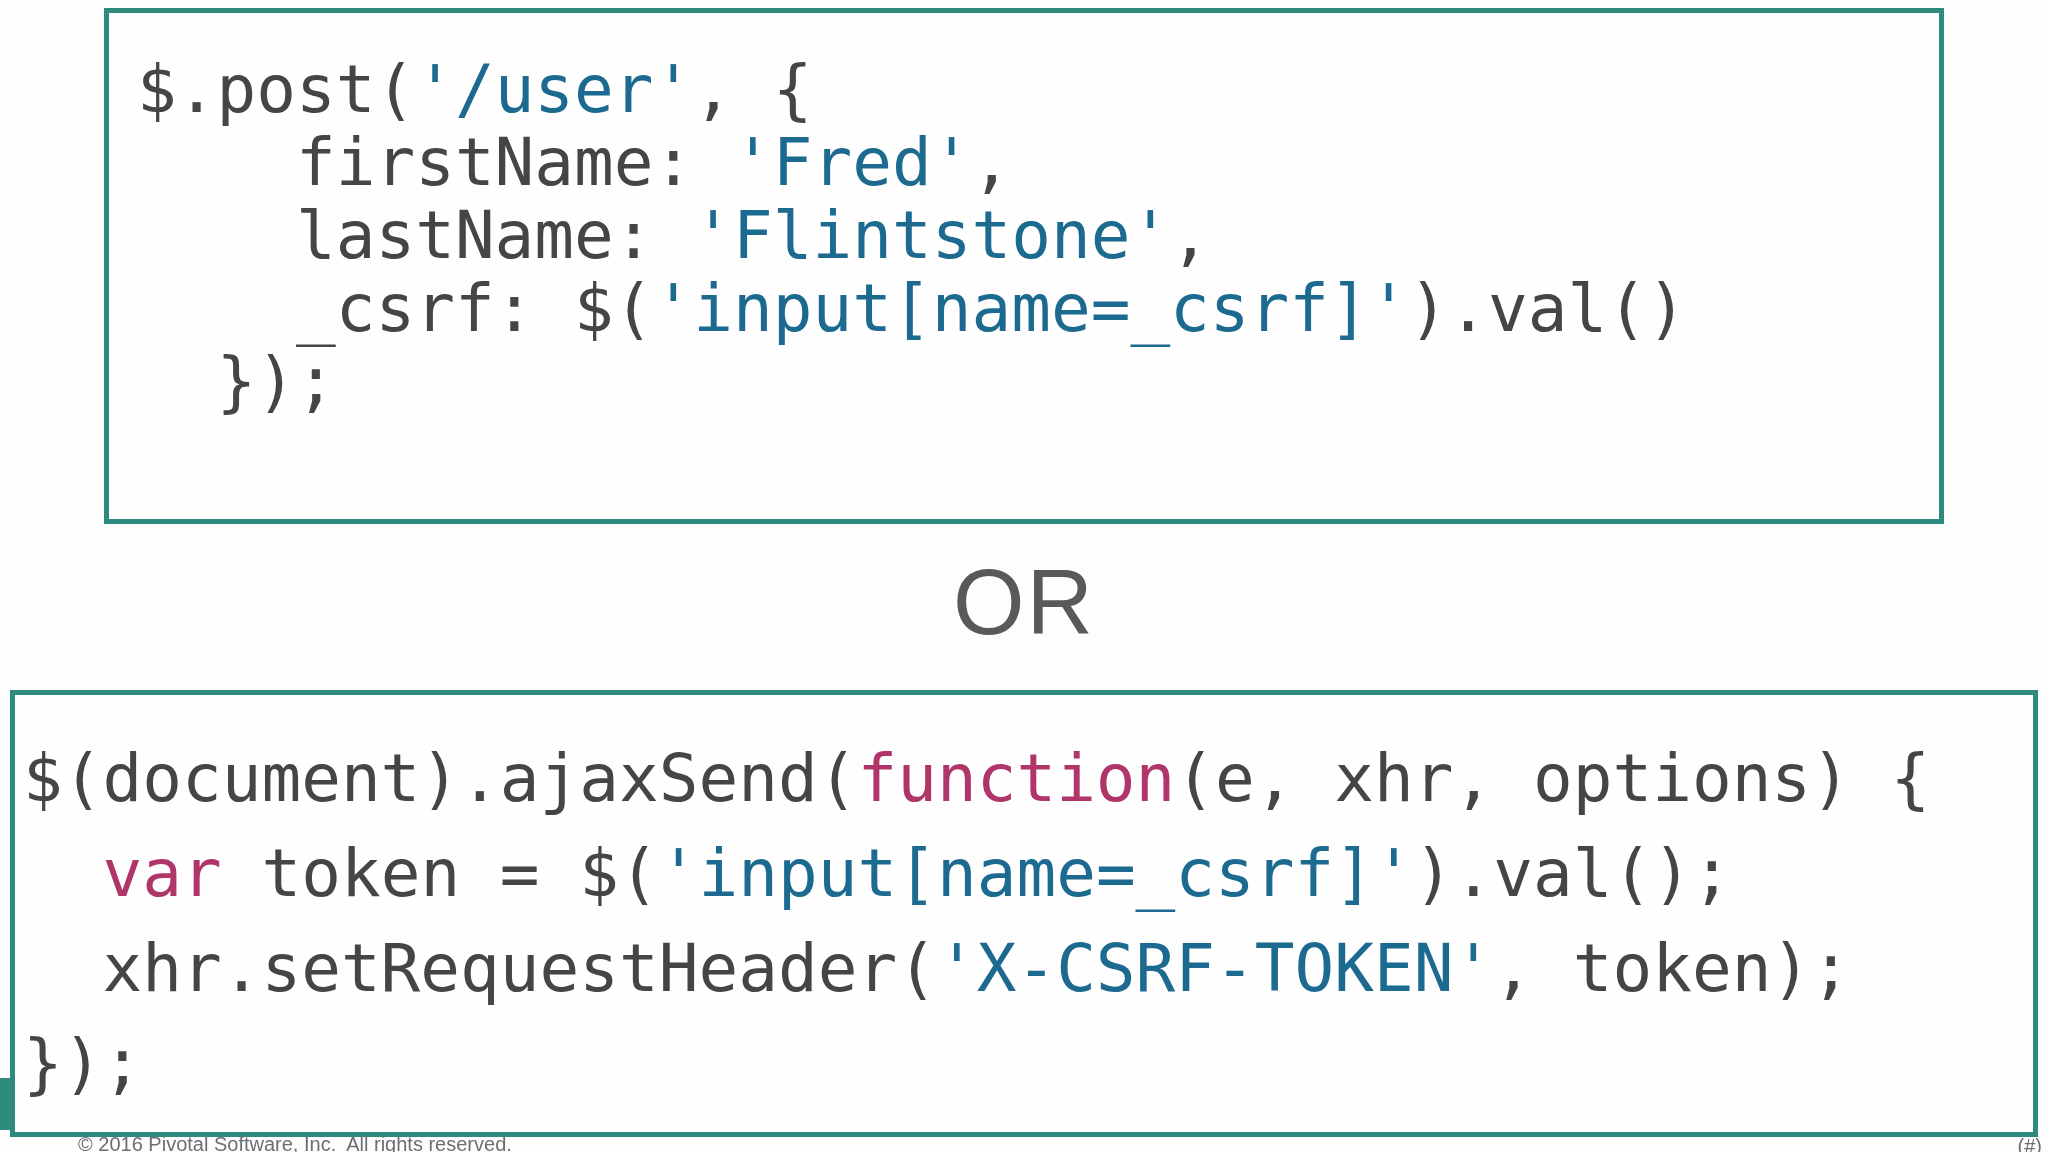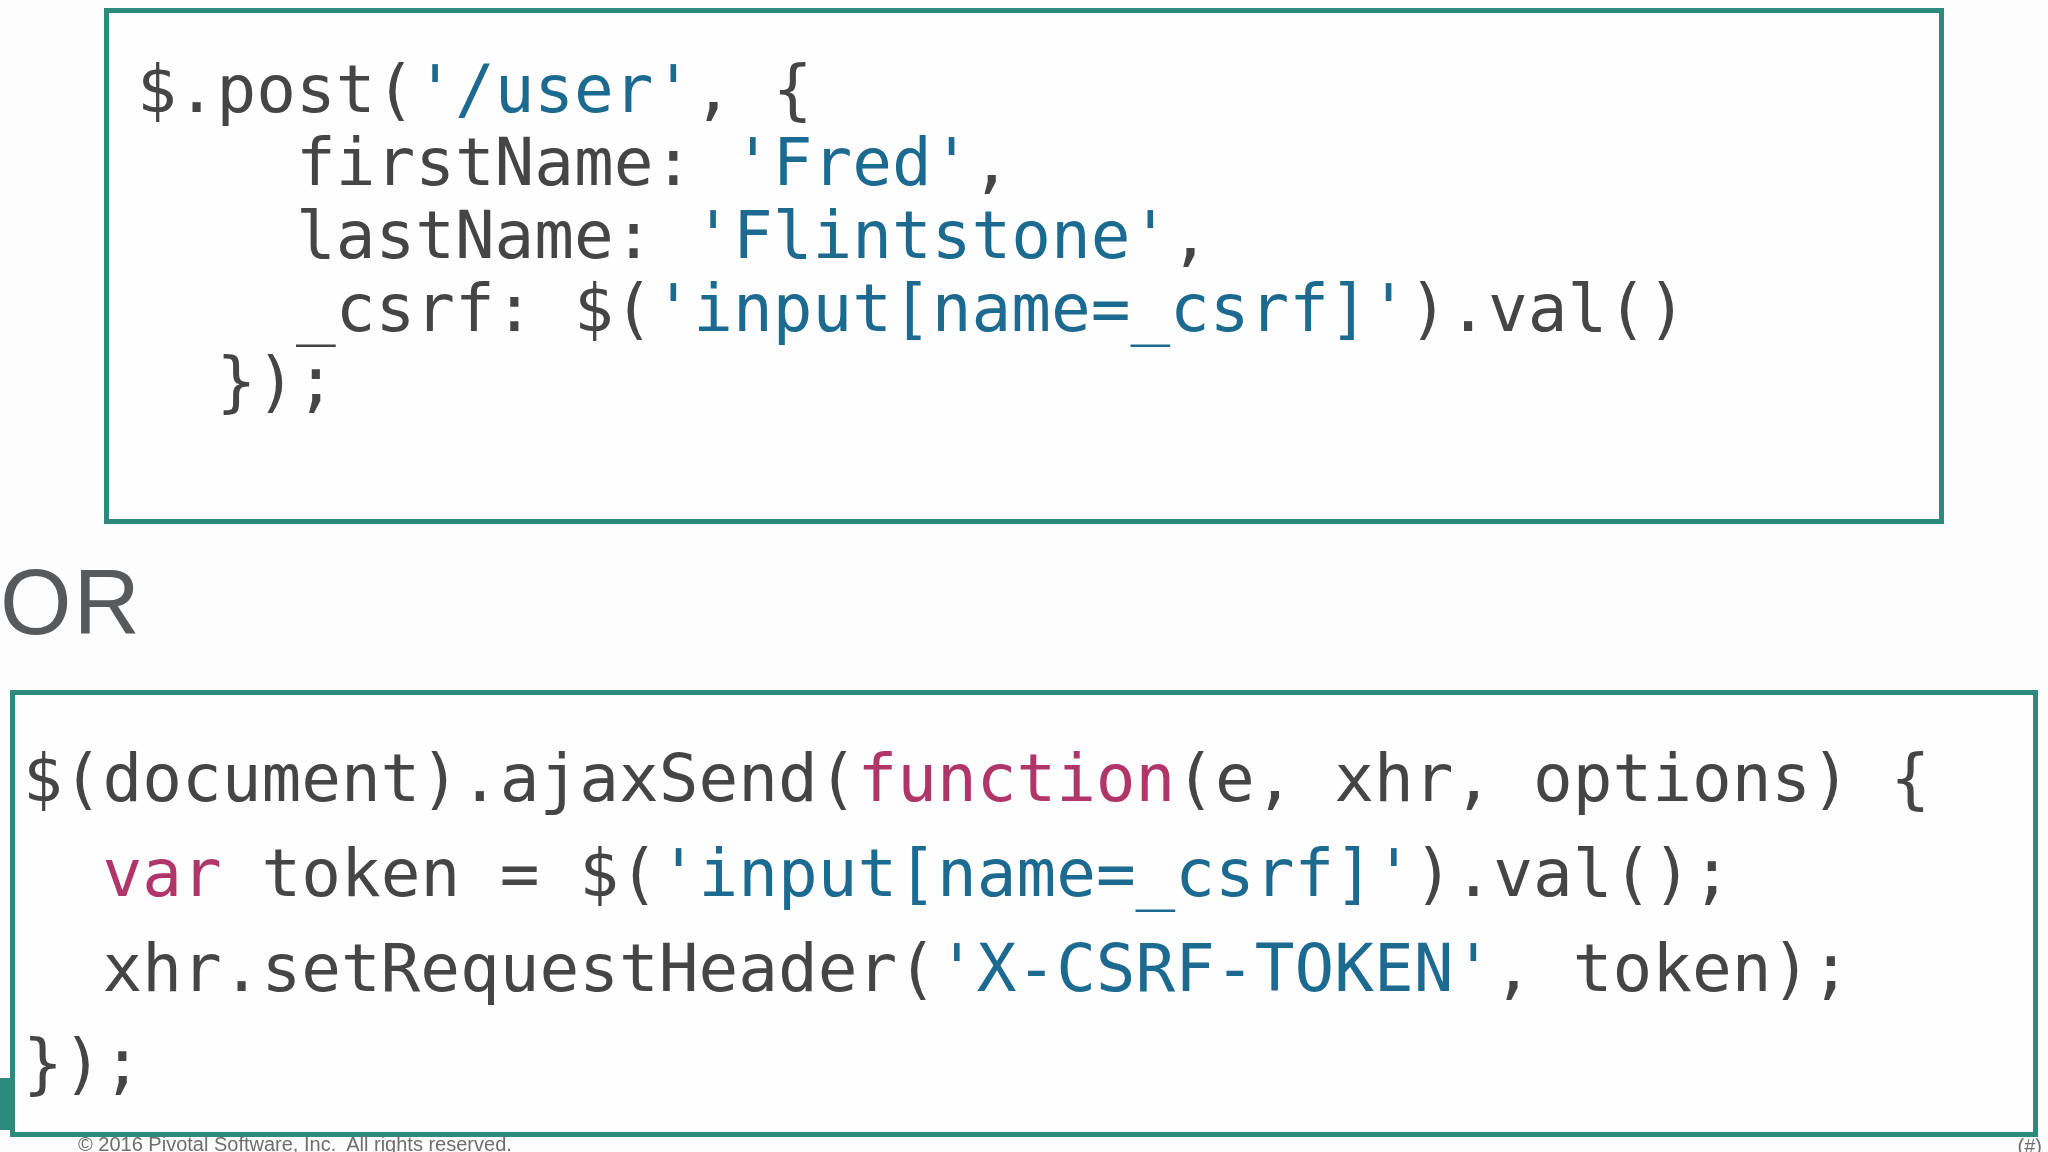--- a/index.html
+++ b/index.html
@@ -30,21 +30,21 @@
     font-size:66px;line-height:95px;
     padding:36px 0 0 8px;
   }
   .code-line{white-space:pre;}
   .seg-string{color:var(--code-string,#1d6a90);}
   .seg-keyword{color:var(--code-keyword,#b03569);}
   .seg-code{color:var(--code-default,#454545);}
   .or-label{
     position:absolute;
     left:0;top:550px;width:2048px;
-    text-align:left;
+    text-align:center;
     font-size:92px;
     letter-spacing:2px;
     color:var(--or-text,#58595b);
   }
   .accent-block{
     position:absolute;
     left:0;top:1078px;width:12px;height:52px;
     background:var(--accent-teal,#2f8a7e);
   }
   .footer-copyright{

